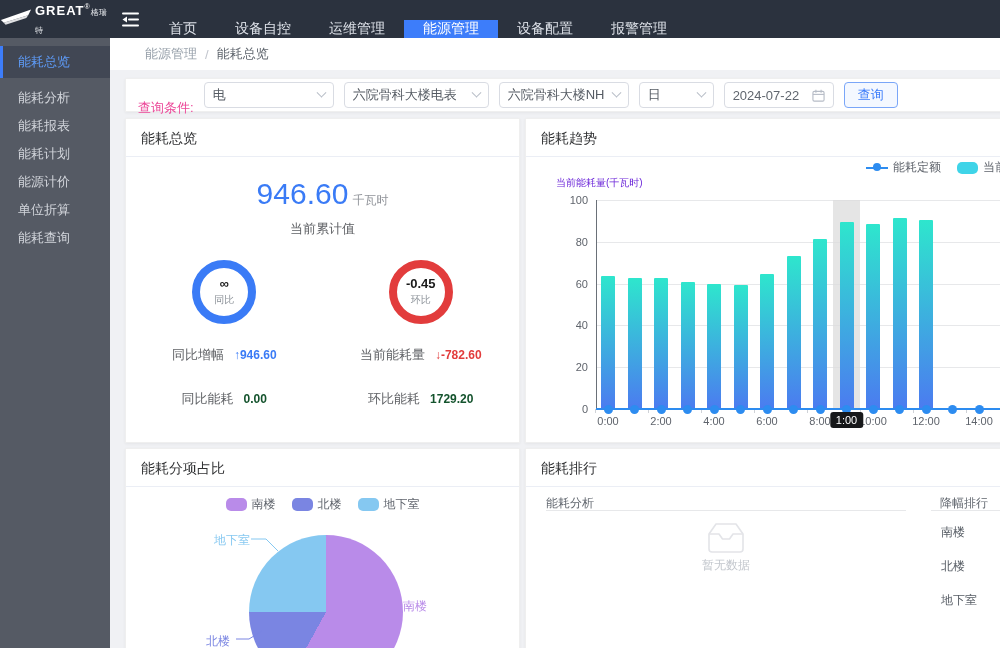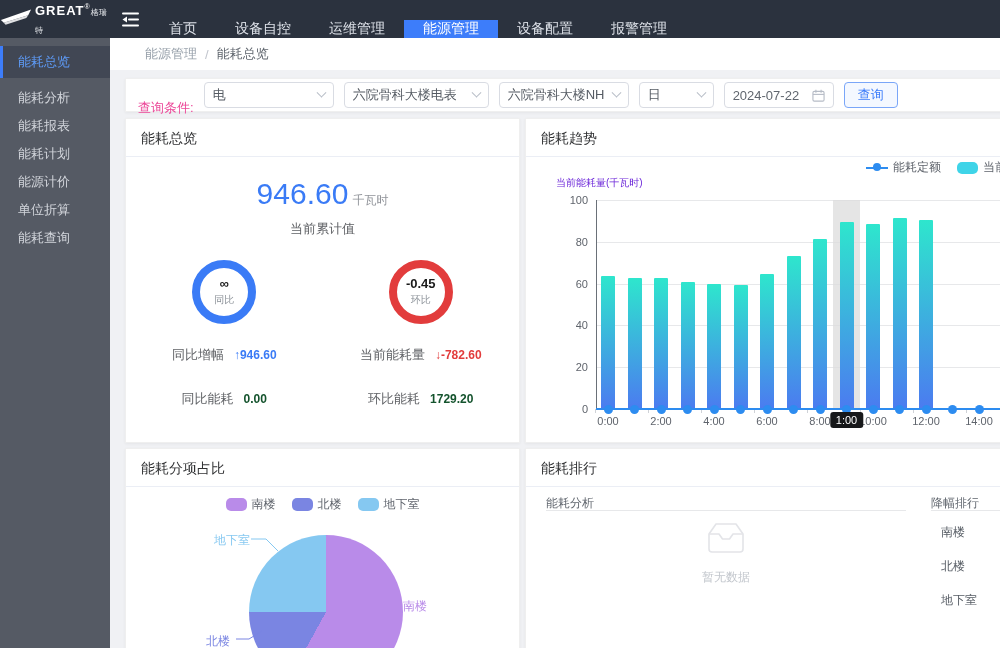--- a/index.html
+++ b/index.html
@@ -92,21 +92,21 @@
   .pl-chip { width:21px; height:13px; border-radius:5px; }
   .pie-circle { position:absolute; left:123px; top:86px; width:154px; height:154px; border-radius:50%; cursor:pointer; }
   .pie-label { position:absolute; font-size:12px; }
   .pie-svg { position:absolute; left:0; top:0; pointer-events:none; }
 
   
   .rank-card { left:415px; top:410px; width:785px; height:280px; }
   .rank-sub { position:absolute; font-size:12px; color:#60666e; }
   .rank-hr { position:absolute; height:1px; background:#e7e8ea; }
   .rank-empty { position:absolute; left:20px; top:70px; width:360px; display:flex; flex-direction:column; align-items:center; }
-  .rank-empty-text { font-size:12px; color:#c3c7cd; margin-top:12px; }
+  .rank-empty-text { font-size:12px; color:#c3c7cd; }
   .rank-item { position:absolute; font-size:12px; color:#555b63; cursor:pointer; }
 </style>
 </head>
 <body>
 
 <div class="app">
 
   <div class="topnav">
     <div class="logo">
       <svg width="34" height="22" viewBox="0 0 34 22">
@@ -324,21 +324,21 @@
       </svg>
       <span class="pie-label" style="left:88px;top:83px;color:#85c8f1;">地下室</span>
       <span class="pie-label" style="left:277px;top:149px;color:#b98be9;">南楼</span>
       <span class="pie-label" style="left:80px;top:184px;color:#7a85e2;">北楼</span>
     </div>
 
     <div class="card rank-card">
       <div class="card-title">能耗排行</div>
       <div class="rank-sub" style="left:20px;top:46px;">能耗分析</div>
       <div class="rank-hr" style="left:20px;top:61px;width:360px;"></div>
-      <div class="rank-sub" style="left:405px;top:46px;text-align:right;">降幅排行</div>
+      <div class="rank-sub" style="left:414px;top:46px;text-align:right;">降幅排行</div>
       <div class="rank-hr" style="left:405px;top:61px;width:355px;"></div>
       <div class="rank-empty">
         <svg width="46" height="38" viewBox="0 0 46 38">
           <path d="M6 15 L13 5 H33 L40 15 V30 a3 3 0 0 1 -3 3 H9 a3 3 0 0 1 -3 -3 Z" fill="none" stroke="#e3e4e8" stroke-width="1.6" stroke-linejoin="round"></path>
           <path d="M6 15 h10 l3.5 5 h7 l3.5 -5 h10" fill="none" stroke="#e3e4e8" stroke-width="1.6" stroke-linejoin="round"></path>
         </svg>
         <span class="rank-empty-text">暂无数据</span>
       </div>
       <div id="rank-down-list">
           <div class="rank-item" style="left: 415px; top: 75px;">南楼</div>

